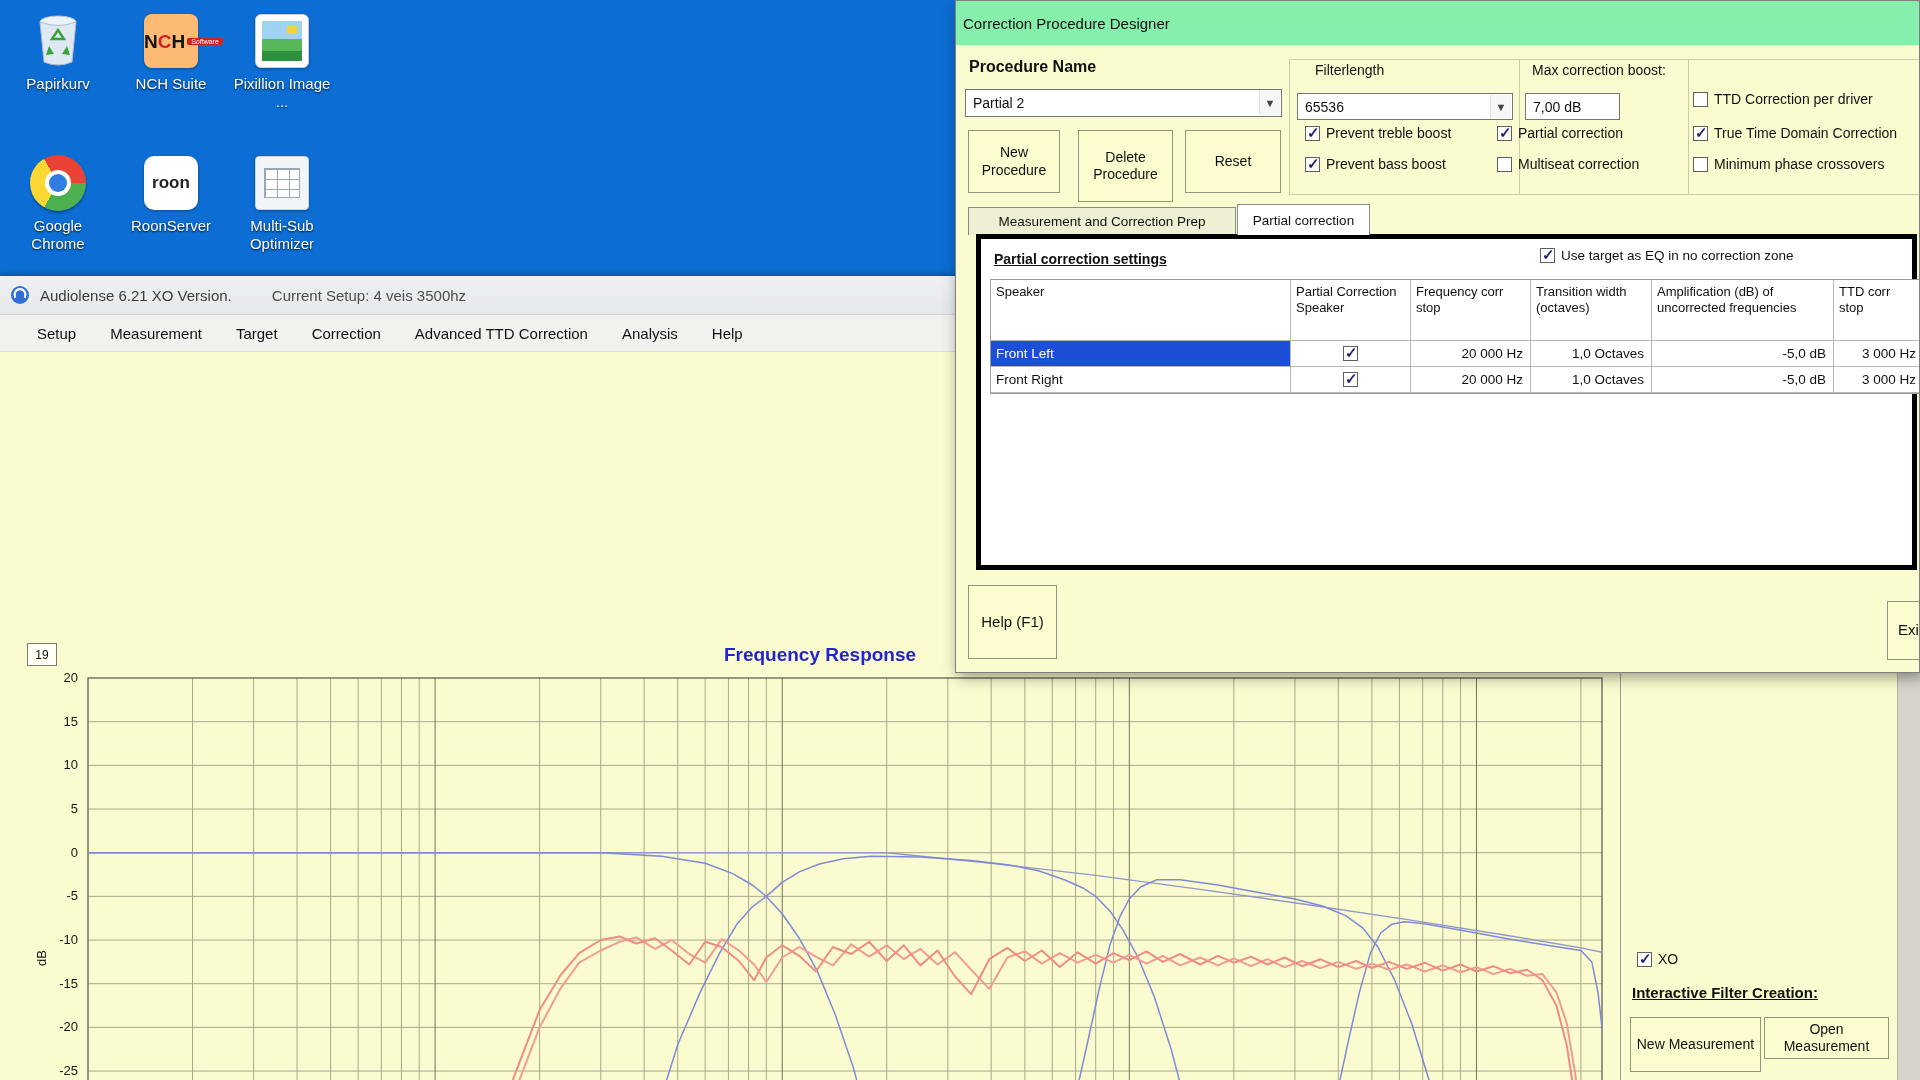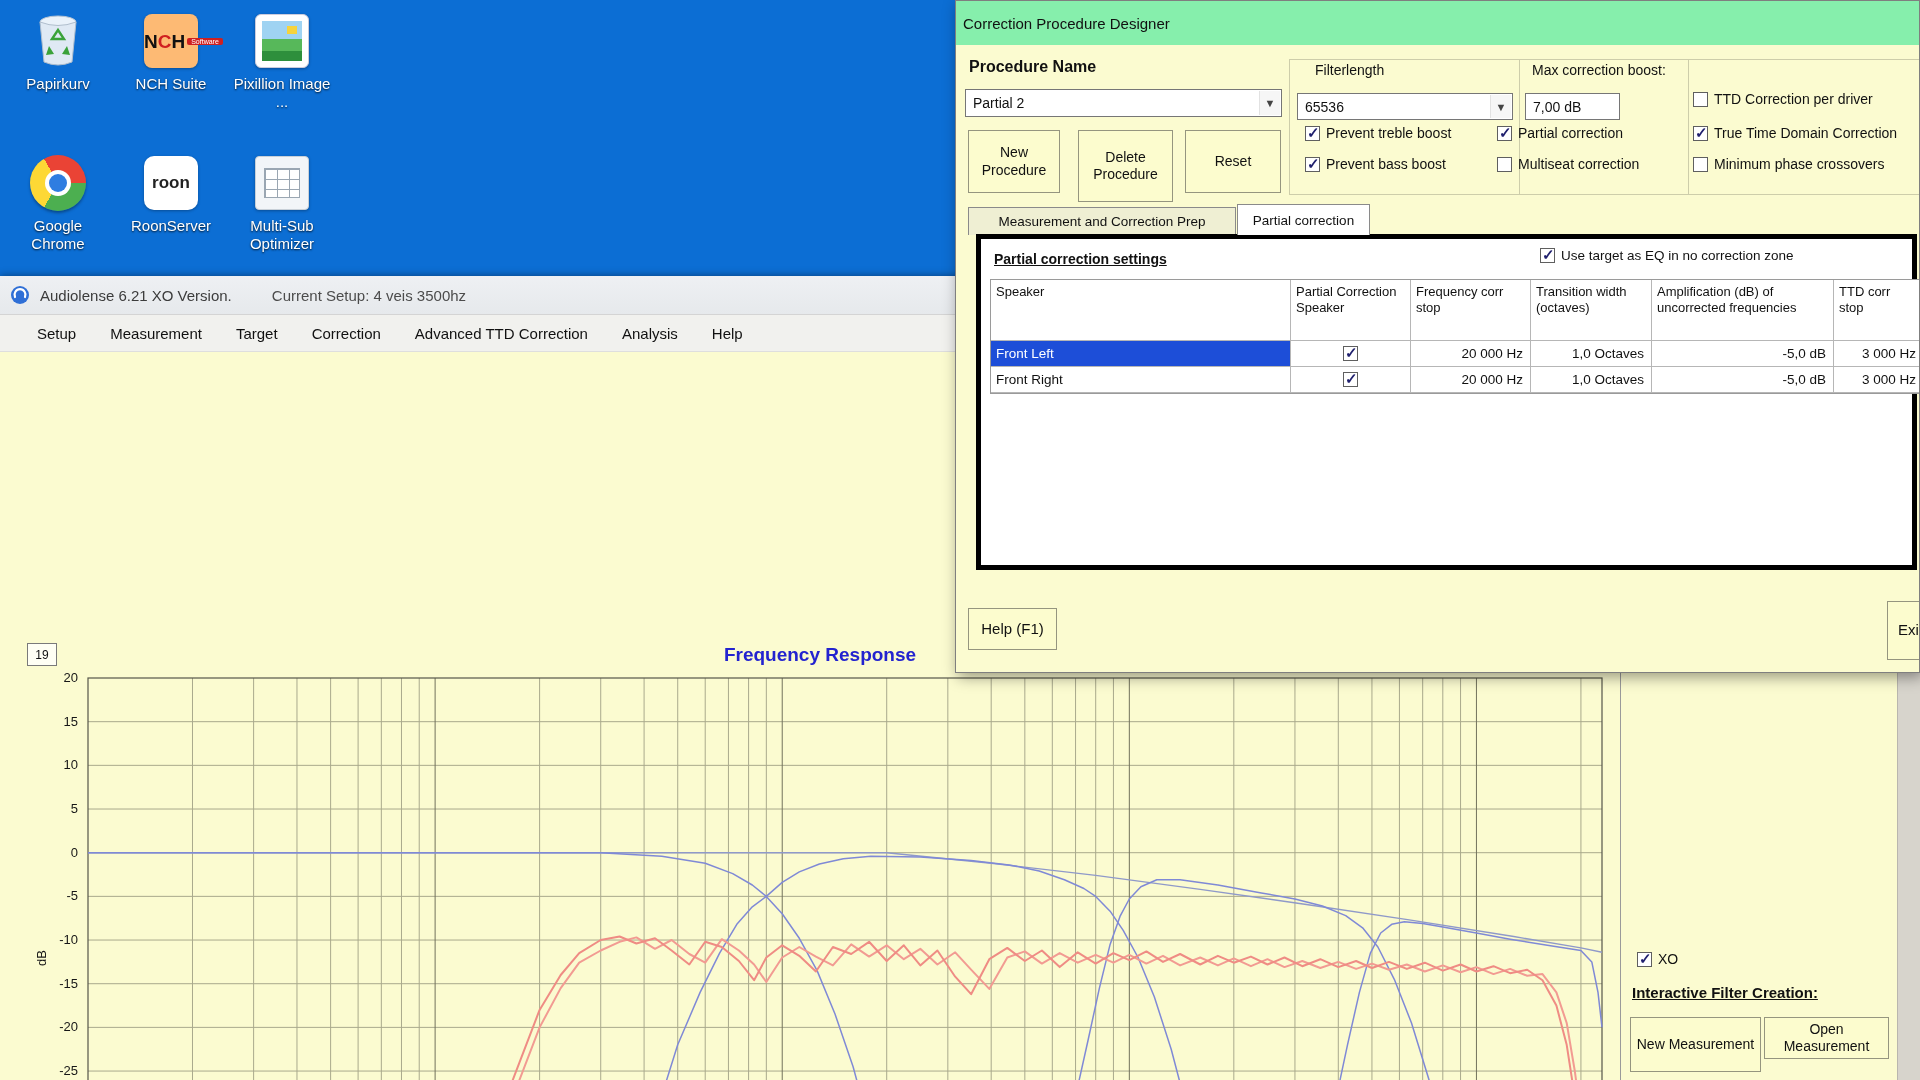--- a/index.html
+++ b/index.html
@@ -351,15 +351,15 @@
         <div class="tcell td td-center">
           <span class="cb checked"></span>
         </div>
         <div class="tcell td td-num">20 000 Hz</div>
         <div class="tcell td td-num">1,0 Octaves</div>
         <div class="tcell td td-num">-5,0 dB</div>
         <div class="tcell td td-num">3 000 Hz</div>
       </div>
   </div>
 
-  <div class="yellow-btn" style="left:12px;top:607px;width:89px;height:42px;font-size:15px;">Help (F1)</div>
+  <div class="yellow-btn" style="left:12px;top:584px;width:89px;height:74px;font-size:15px;">Help (F1)</div>
   <div class="yellow-btn" style="left:931px;top:600px;width:100px;height:59px;font-size:15px;justify-content:flex-start;padding-left:10px;">Exit</div>
 </div>
 
 </body></html>

